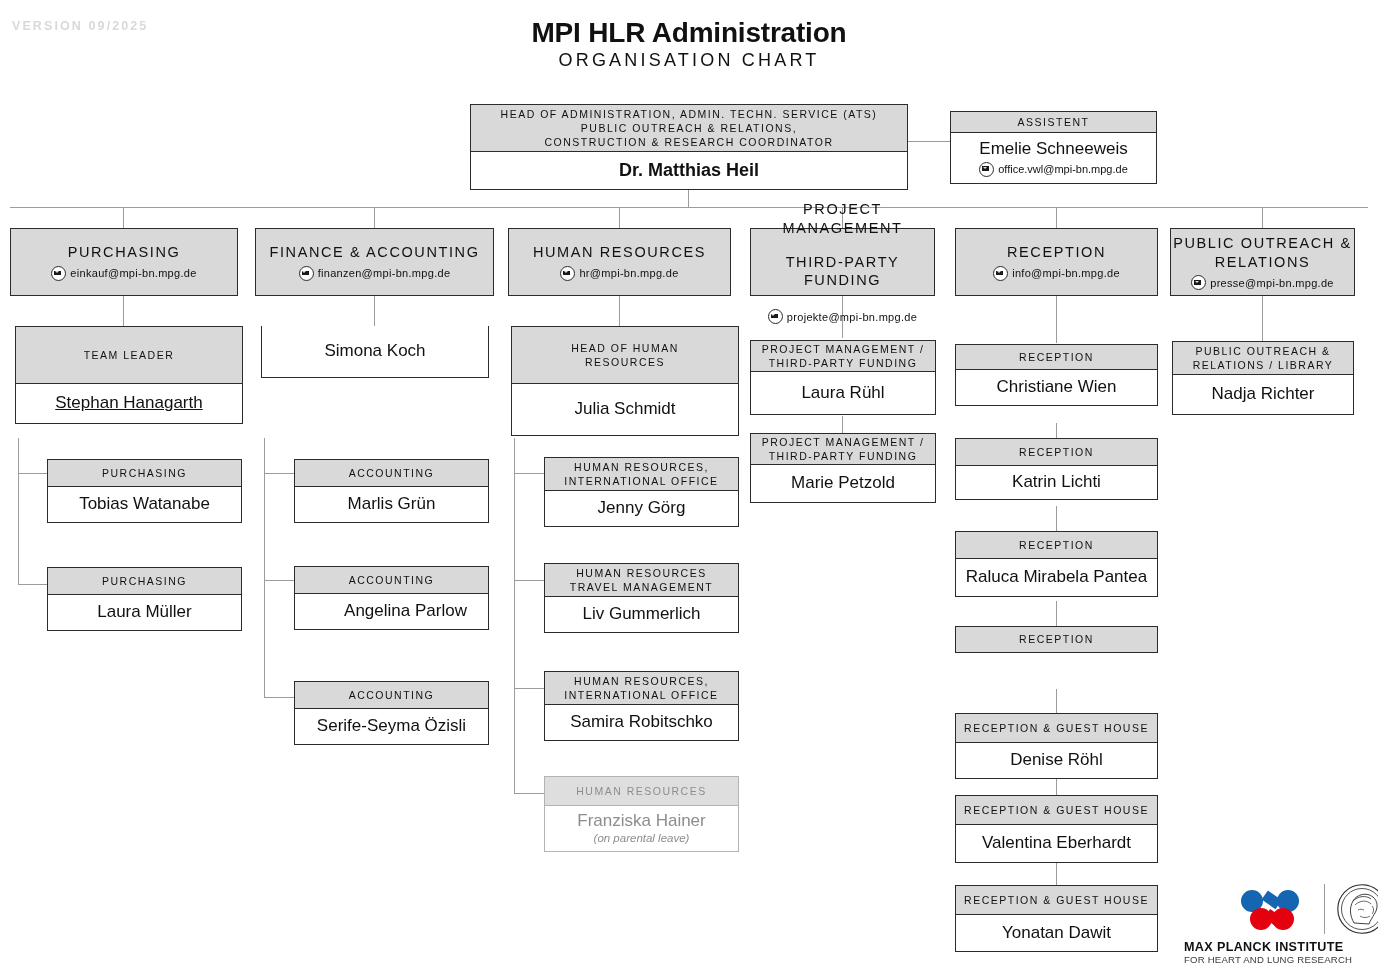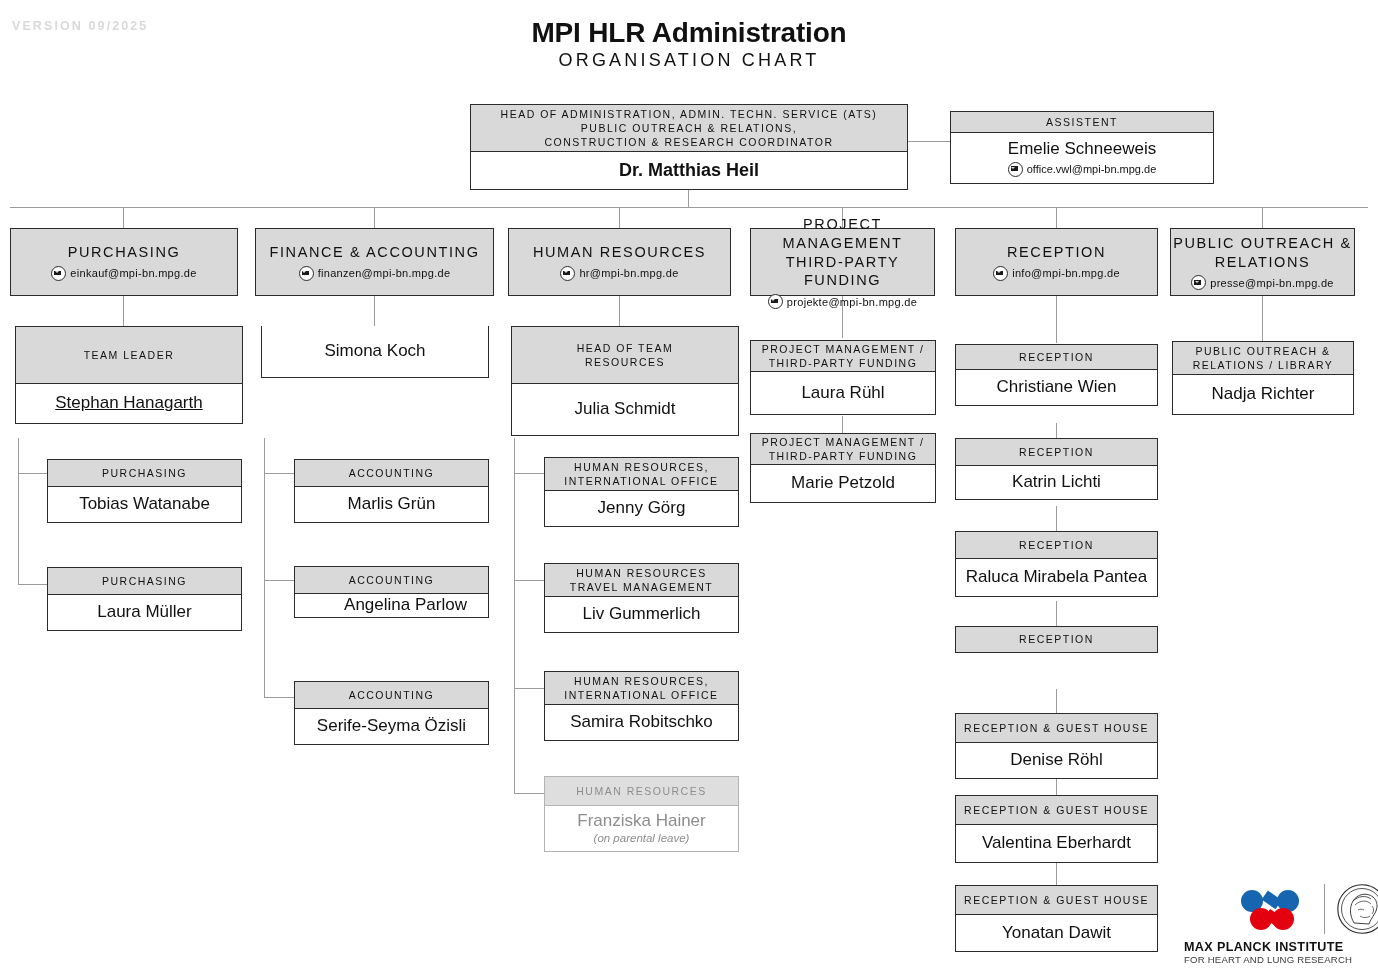--- a/index.html
+++ b/index.html
@@ -150,21 +150,21 @@
 
   <div class="box" style="left:470px;top:104px;width:438px;">
     <div class="hdr" style="height:48px;">
       <span>HEAD OF ADMINISTRATION, ADMIN. TECHN. SERVICE (ATS)</span>
       <span>PUBLIC OUTREACH &amp; RELATIONS,</span>
       <span>CONSTRUCTION &amp; RESEARCH COORDINATOR</span>
     </div>
     <div class="nm" style="height:38px;font-weight:bold;font-size:18px;">Dr. Matthias Heil</div>
   </div>
 
-  <div class="box" style="left:950px;top:111px;width:264px;">
+  <div class="box" style="left:950px;top:111px;width:207px;">
     <div class="hdr" style="height:22px;">ASSISTENT</div>
     <div class="nm" style="height:51px;">
       <span>Emelie Schneeweis</span>
       <span style="display:flex;align-items:center;gap:4px;font-size:11px;margin-top:2px;">
         <span class="mail"></span>
         <span>office.vwl@mpi-bn.mpg.de</span>
       </span>
     </div>
   </div>
 
@@ -185,21 +185,21 @@
   </div>
 
   <div class="unit" style="left:508px;top:228px;width:223px;height:68px;">
     <div class="ut">HUMAN RESOURCES</div>
     <div class="um">
       <span class="mail"></span>
       <span>hr@mpi-bn.mpg.de</span>
     </div>
   </div>
 
-  <div class="unit" style="left:750px;top:228px;width:185px;height:68px;">
+  <div class="unit" style="left:750px;top:228px;width:185px;height:68px;gap:15px;">
     <div class="ut">PROJECT MANAGEMENT</div>
     <div class="ut">THIRD-PARTY FUNDING</div>
     <div class="um">
       <span class="mail"></span>
       <span>projekte@mpi-bn.mpg.de</span>
     </div>
   </div>
 
   <div class="unit" style="left:955px;top:228px;width:203px;height:68px;">
     <div class="ut">RECEPTION</div>
@@ -243,32 +243,32 @@
   <div class="box" style="left:294px;top:459px;width:195px;">
     <div class="hdr" style="height:28px;">
       <span>ACCOUNTING</span>
     </div>
     <div class="nm" style="height:36px;">Marlis Grün</div>
   </div>
   <div class="box" style="left:294px;top:566px;width:195px;">
     <div class="hdr" style="height:28px;">
       <span>ACCOUNTING</span>
     </div>
-    <div class="nm" style="height:24px;padding-left:32px;">Angelina Parlow</div>
+    <div class="nm" style="height:36px;padding-left:32px;">Angelina Parlow</div>
   </div>
   <div class="box" style="left:294px;top:681px;width:195px;">
     <div class="hdr" style="height:28px;">
       <span>ACCOUNTING</span>
     </div>
     <div class="nm" style="height:36px;">Serife-Seyma Özisli</div>
   </div>
 
   <div class="box" style="left:511px;top:326px;width:228px;">
     <div class="hdr" style="height:58px;">
-      <span>HEAD OF TEAM</span>
+      <span>HEAD OF HUMAN</span>
       <span>RESOURCES</span>
     </div>
     <div class="nm" style="height:52px;">Julia Schmidt</div>
   </div>
   <div class="box" style="left:544px;top:457px;width:195px;">
     <div class="hdr" style="height:34px;">
       <span>HUMAN RESOURCES,</span>
       <span>INTERNATIONAL OFFICE</span>
     </div>
     <div class="nm" style="height:36px;">Jenny Görg</div>

